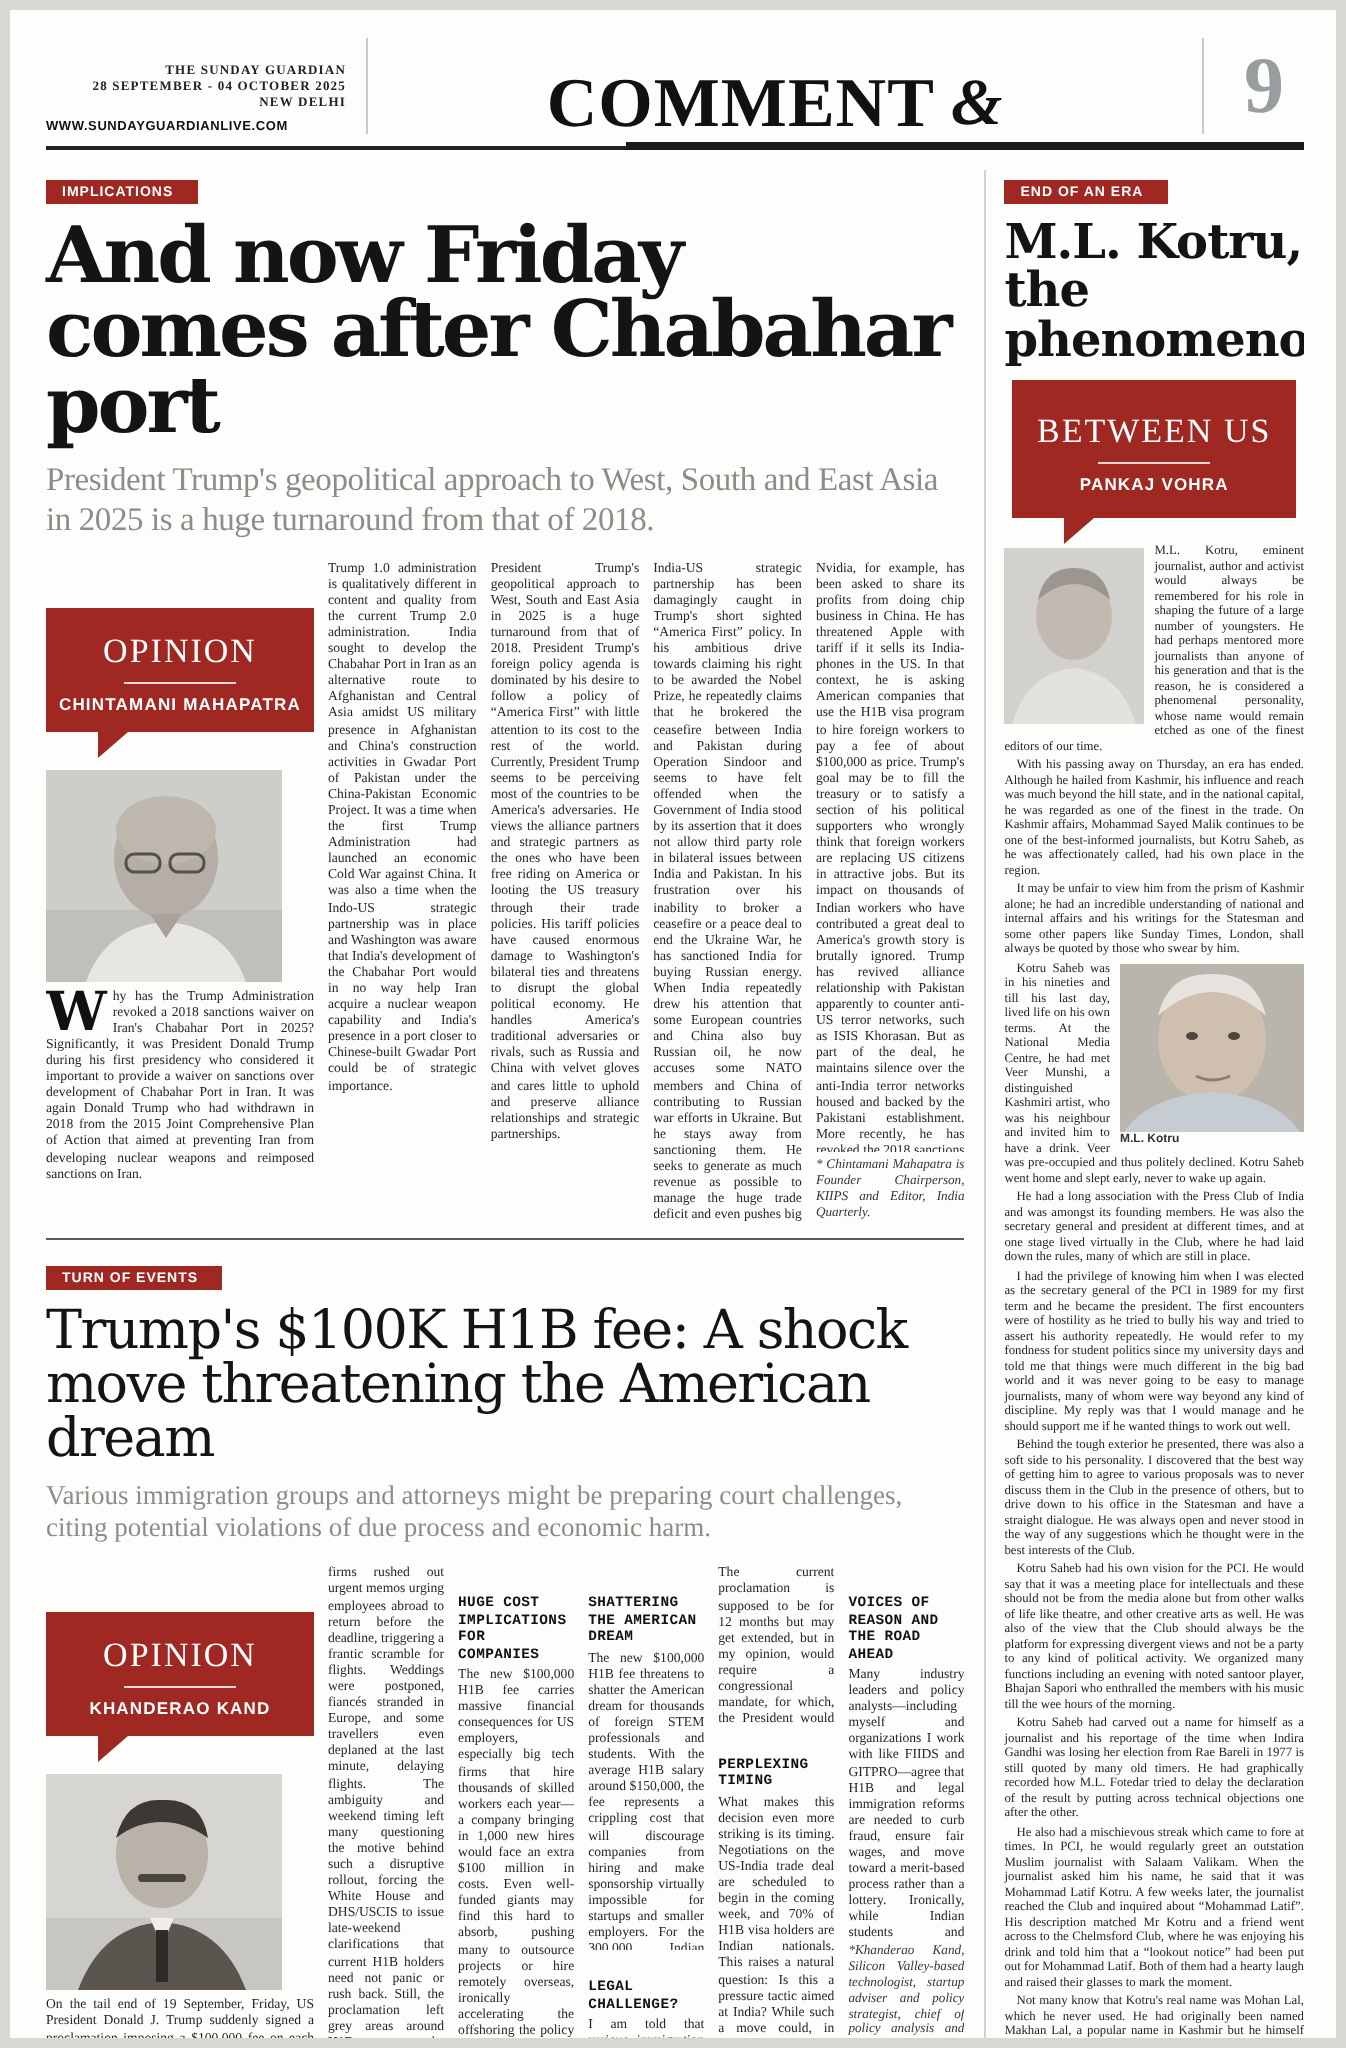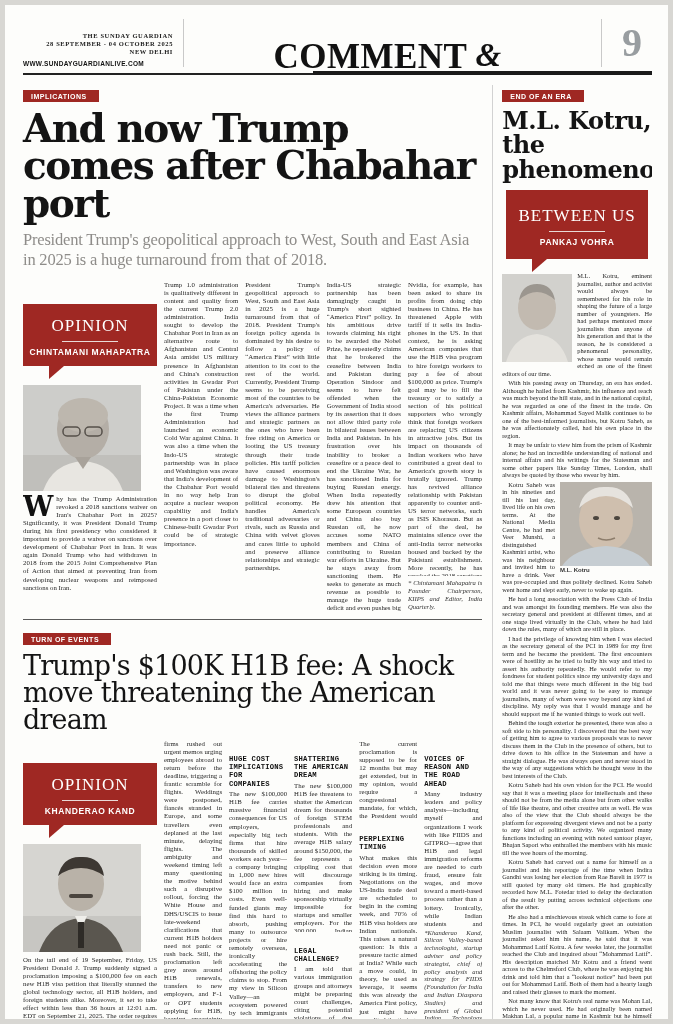--- a/index.html
+++ b/index.html
@@ -8,21 +8,21 @@
         padding:12px 16px 0 18px;}
   
   .masthead{display:flex;align-items:stretch;height:50px;}
   .mast-info{width:150px;display:flex;flex-direction:column;justify-content:flex-end;}
   .mast-lines{text-align:right;font-family:"Liberation Serif",serif;font-weight:bold;
               font-size:6.5px;letter-spacing:.6px;line-height:8px;color:#222;}
   .mast-site{font-family:"Liberation Sans",sans-serif;font-weight:bold;font-size:6.5px;
              letter-spacing:.3px;margin-top:4px;color:#111;}
   .vdiv{width:1px;background:#c9c9c9;margin:2px 8px 0 10px;}
   .vdiv2{width:1px;background:#c9c9c9;margin:2px 10px 0 10px;}
-  .mast-title{flex:1;display:flex;justify-content:center;
+  .mast-title{flex:1;display:flex;align-items:center;justify-content:center;
               font-family:"Liberation Serif",serif;font-weight:bold;font-size:35px;
               letter-spacing:.5px;color:#111;white-space:nowrap;margin-top:20px;}
   .mast-title em{font-style:italic;font-weight:bold;margin:0 8px;font-size:33px;}
   .mast-page{width:40px;display:flex;align-items:center;justify-content:center;
              font-family:"Liberation Serif",serif;font-weight:bold;font-size:40px;color:#989da0;}
   .mast-rules{display:flex;margin-top:4px;}
   .mast-rules .thin{width:290px;height:2px;background:#222;align-self:flex-end;}
   .mast-rules .thick{flex:1;height:4px;background:#1a1a1a;}
   
   .kicker{display:inline-block;background:#9f2823;color:#fff;font-family:"Liberation Sans",sans-serif;
@@ -98,21 +98,21 @@
     <div class="thin"></div>
     <div class="thick"></div>
   </div>
 
   <div class="content">
 
     <div class="left-zone">
 
       <section class="lead">
         <span class="kicker">IMPLICATIONS</span>
-        <h2 class="lead-headline">And now Trump comes after Chabahar port</h2>
+        <h2 class="lead-headline">And now Friday comes after Chabahar port</h2>
         <p class="standfirst">President Trump's geopolitical approach to West, South and East Asia in 2025 is a huge turnaround from that of 2018.</p>
 
         <div class="art-body">
           <div class="colA">
             <div class="bubble">
               <div class="oplabel">OPINION</div>
               <div class="oprule"></div>
               <div class="opby">CHINTAMANI MAHAPATRA</div>
             </div>
             <div class="bubble-tail"></div>
@@ -144,20 +144,21 @@
             <p class="credit">* Chintamani Mahapatra is Founder Chairperson, KIIPS and Editor, India Quarterly.</p>
           </div>
         </div>
       </section>
 
       <div class="section-rule"></div>
 
       <section class="h1b">
         <span class="kicker">TURN OF EVENTS</span>
         <h2 class="h1b-headline">Trump's $100K H1B fee: A shock move threatening the American dream</h2>
+        <p class="h1b-standfirst">Various immigration groups and attorneys might be preparing court challenges, citing potential violations of due process and economic harm.</p>
 
         <div class="art-body">
           <div class="colA">
             <div class="bubble">
               <div class="oplabel">OPINION</div>
               <div class="oprule"></div>
               <div class="opby">KHANDERAO KAND</div>
             </div>
             <div class="bubble-tail"></div>
             <span class="photo">

